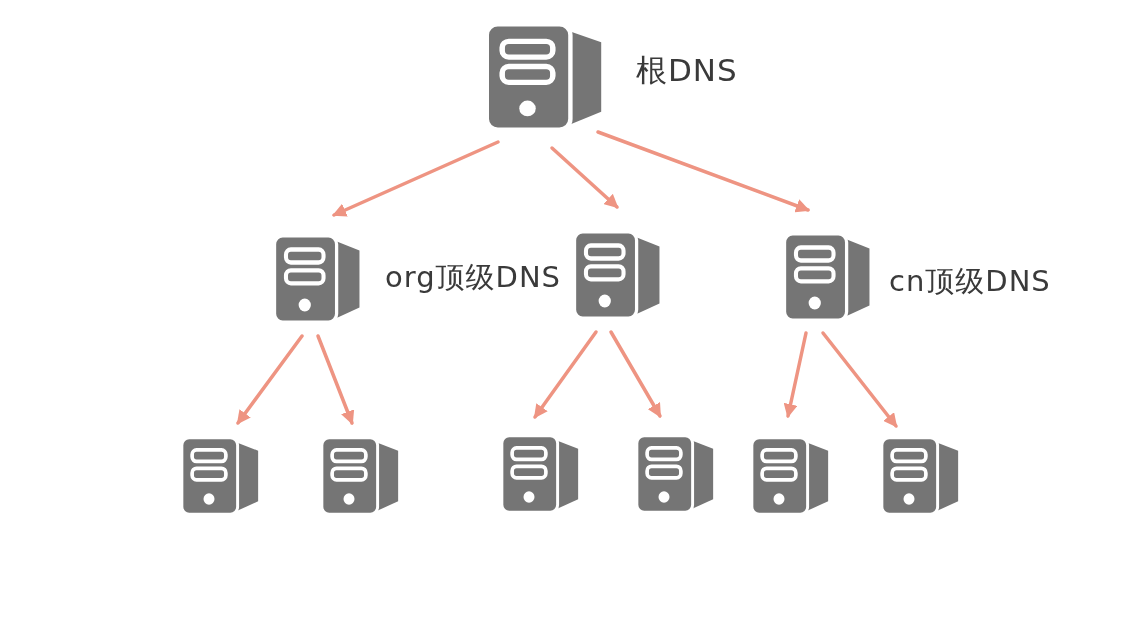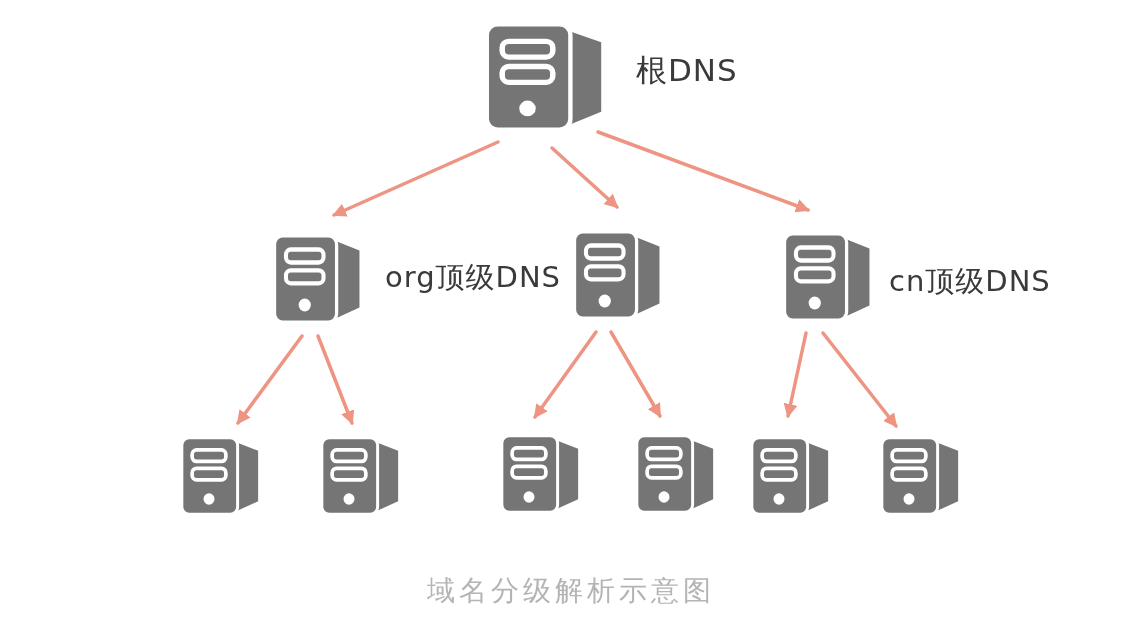--- a/index.html
+++ b/index.html
@@ -144,15 +144,14 @@
   </svg>
 
   <svg class="server server-leaf-6" viewBox="0 0 120 120" preserveAspectRatio="none">
     <use href="#server-symbol" xlink:href="#server-symbol"></use>
   </svg>
 
   <div class="node-label label-root">根DNS</div>
   <div class="node-label label-org">org顶级DNS</div>
   <div class="node-label label-cn">cn顶级DNS</div>
 
-  <div class="diagram-caption">域名分级解析示意图</div>
 
 </div>
 
 </body></html>

